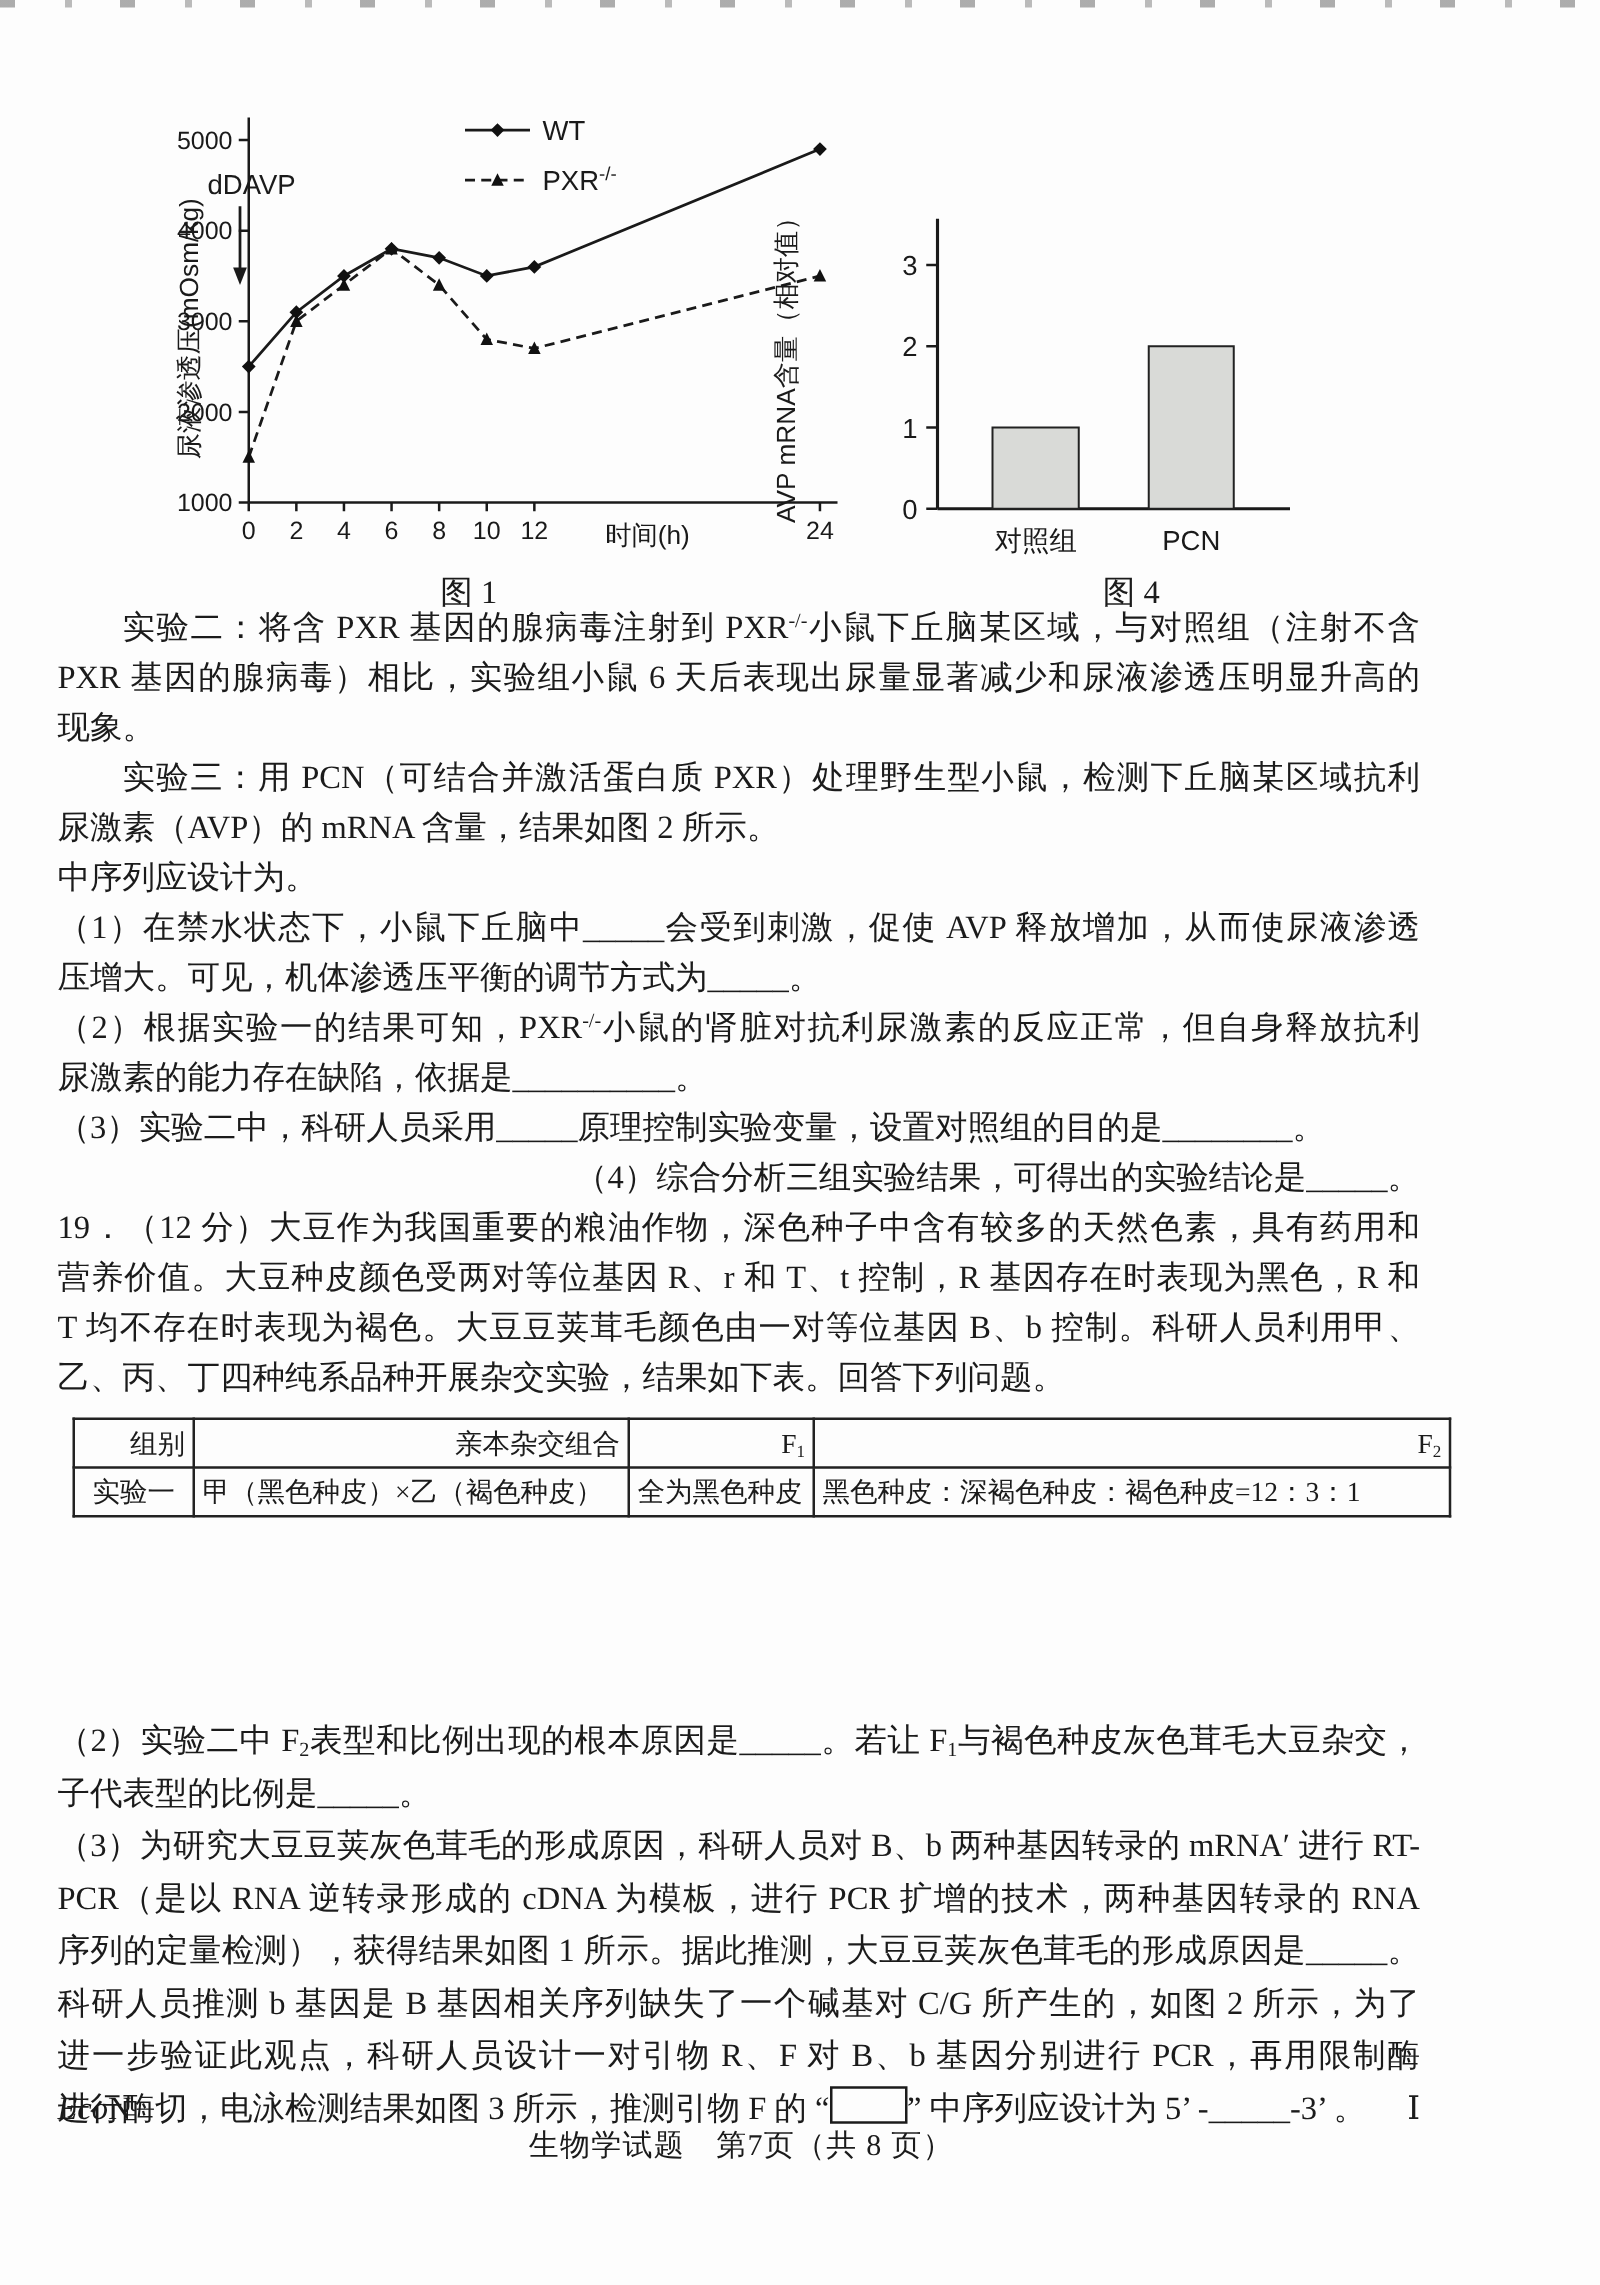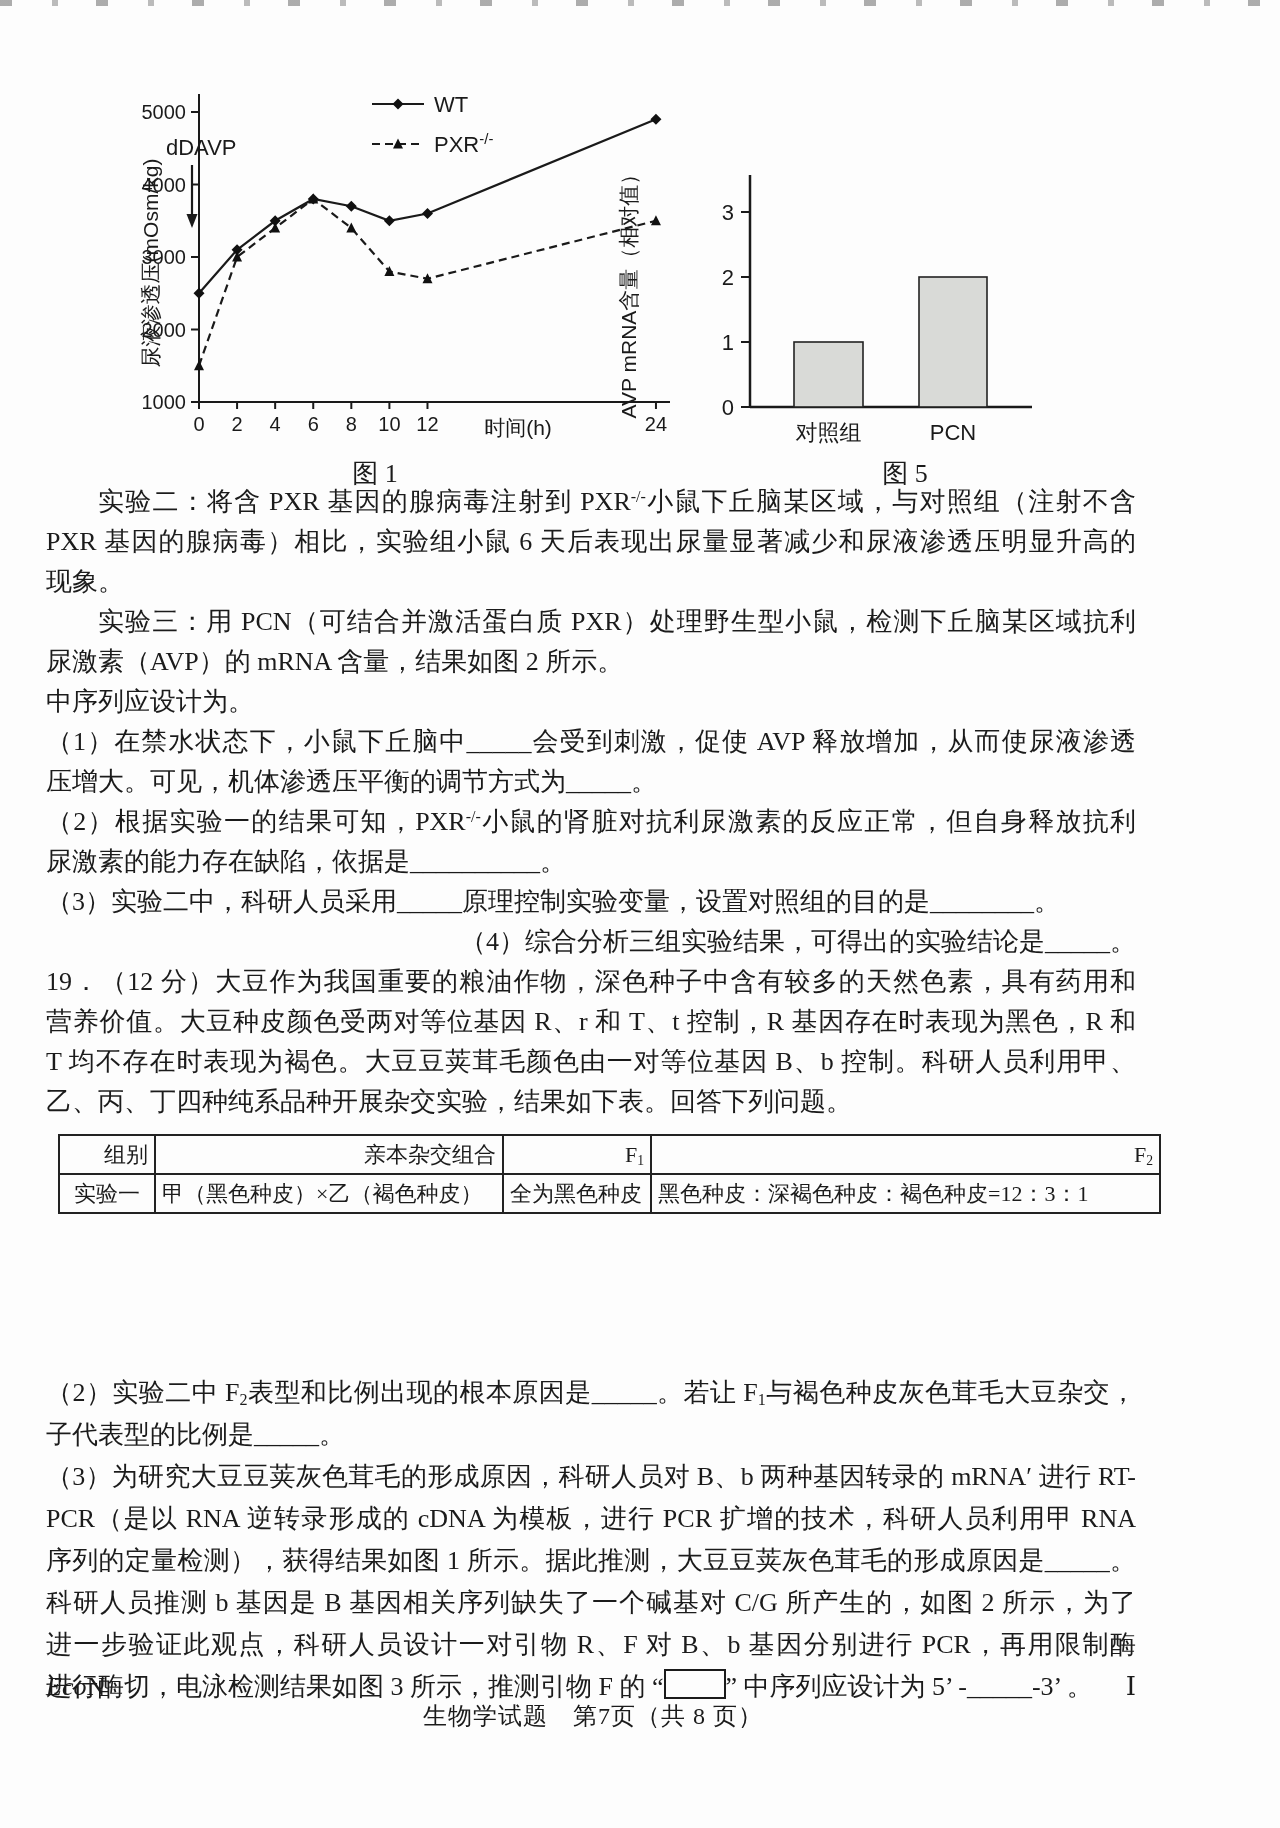--- a/index.html
+++ b/index.html
@@ -126,21 +126,21 @@
         <text x="134" y="145" text-anchor="end" font-size="22">2</text>
         <line x1="141" y1="72" x2="150" y2="72" stroke="#1a1a1a" stroke-width="2"></line>
         <text x="134" y="80" text-anchor="end" font-size="22">3</text>
         <rect x="194" y="202" width="69" height="65" fill="#d9dad7" stroke="#222" stroke-width="1.6"></rect>
         <rect x="319" y="137" width="68" height="130" fill="#d9dad7" stroke="#222" stroke-width="1.6"></rect>
         <text x="228.5" y="300" text-anchor="middle" font-size="22">对照组</text>
         <text x="353" y="300" text-anchor="middle" font-size="22">PCN</text>
         <text x="36" y="151" text-anchor="middle" font-size="21" transform="rotate(-90 36 151)">AVP mRNA含量（相对值）</text>
       </svg>
   </div>
-  <div class="fig-caption" style="left:850px; top:456px;">图 5</div>
+  <div class="fig-caption" style="left:850px; top:456px;">图 4</div>
 
   <div class="para lh40" style="top:482px;">
     <div class="tline indent full">实验二：将含 PXR 基因的腺病毒注射到 PXR<sup>-/-</sup>小鼠下丘脑某区域，与对照组（注射不含</div>
     <div class="tline full">PXR 基因的腺病毒）相比，实验组小鼠 6 天后表现出尿量显著减少和尿液渗透压明显升高的</div>
     <div class="tline">现象。</div>
   </div>
 
   <div class="para lh40" style="top:602px;">
     <div class="tline indent full">实验三：用 PCN（可结合并激活蛋白质 PXR）处理野生型小鼠，检测下丘脑某区域抗利</div>
     <div class="tline">尿激素（AVP）的 mRNA 含量，结果如图 2 所示。</div>
@@ -199,21 +199,21 @@
     </table>
 
 
   <div class="para lh42" style="top:1372px;">
     <div class="tline full">（2）实验二中 F<sub>2</sub>表型和比例出现的根本原因是_____。若让 F<sub>1</sub>与褐色种皮灰色茸毛大豆杂交，</div>
     <div class="tline">子代表型的比例是_____。</div>
   </div>
 
   <div class="para lh42" style="top:1456px;">
     <div class="tline full">（3）为研究大豆豆荚灰色茸毛的形成原因，科研人员对 B、b 两种基因转录的 mRNA′ 进行 RT-</div>
-    <div class="tline full">PCR（是以 RNA 逆转录形成的 cDNA 为模板，进行 PCR 扩增的技术，科研人员利用甲 RNA</div>
+    <div class="tline full">PCR（是以 RNA 逆转录形成的 cDNA 为模板，进行 PCR 扩增的技术，两种基因转录的 RNA</div>
     <div class="tline full">序列的定量检测），获得结果如图 1 所示。据此推测，大豆豆荚灰色茸毛的形成原因是_____。</div>
     <div class="tline full">科研人员推测 b 基因是 B 基因相关序列缺失了一个碱基对 C/G 所产生的，如图 2 所示，为了</div>
     <div class="tline full">进一步验证此观点，科研人员设计一对引物 R、F 对 B、b 基因分别进行 PCR，再用限制酶 <i>Eco</i>N Ⅰ</div>
     <div class="tline"><span>进行酶切，电泳检测结果如图 3 所示，推测引物 F 的 “</span><span class="primer-box"></span><span>” 中序列应设计为 5’ -_____-3’ 。</span></div>
   </div>
 
   <div class="footer">生物学试题　第7页（共 8 页）</div>
 </div>
 
 </body></html>

